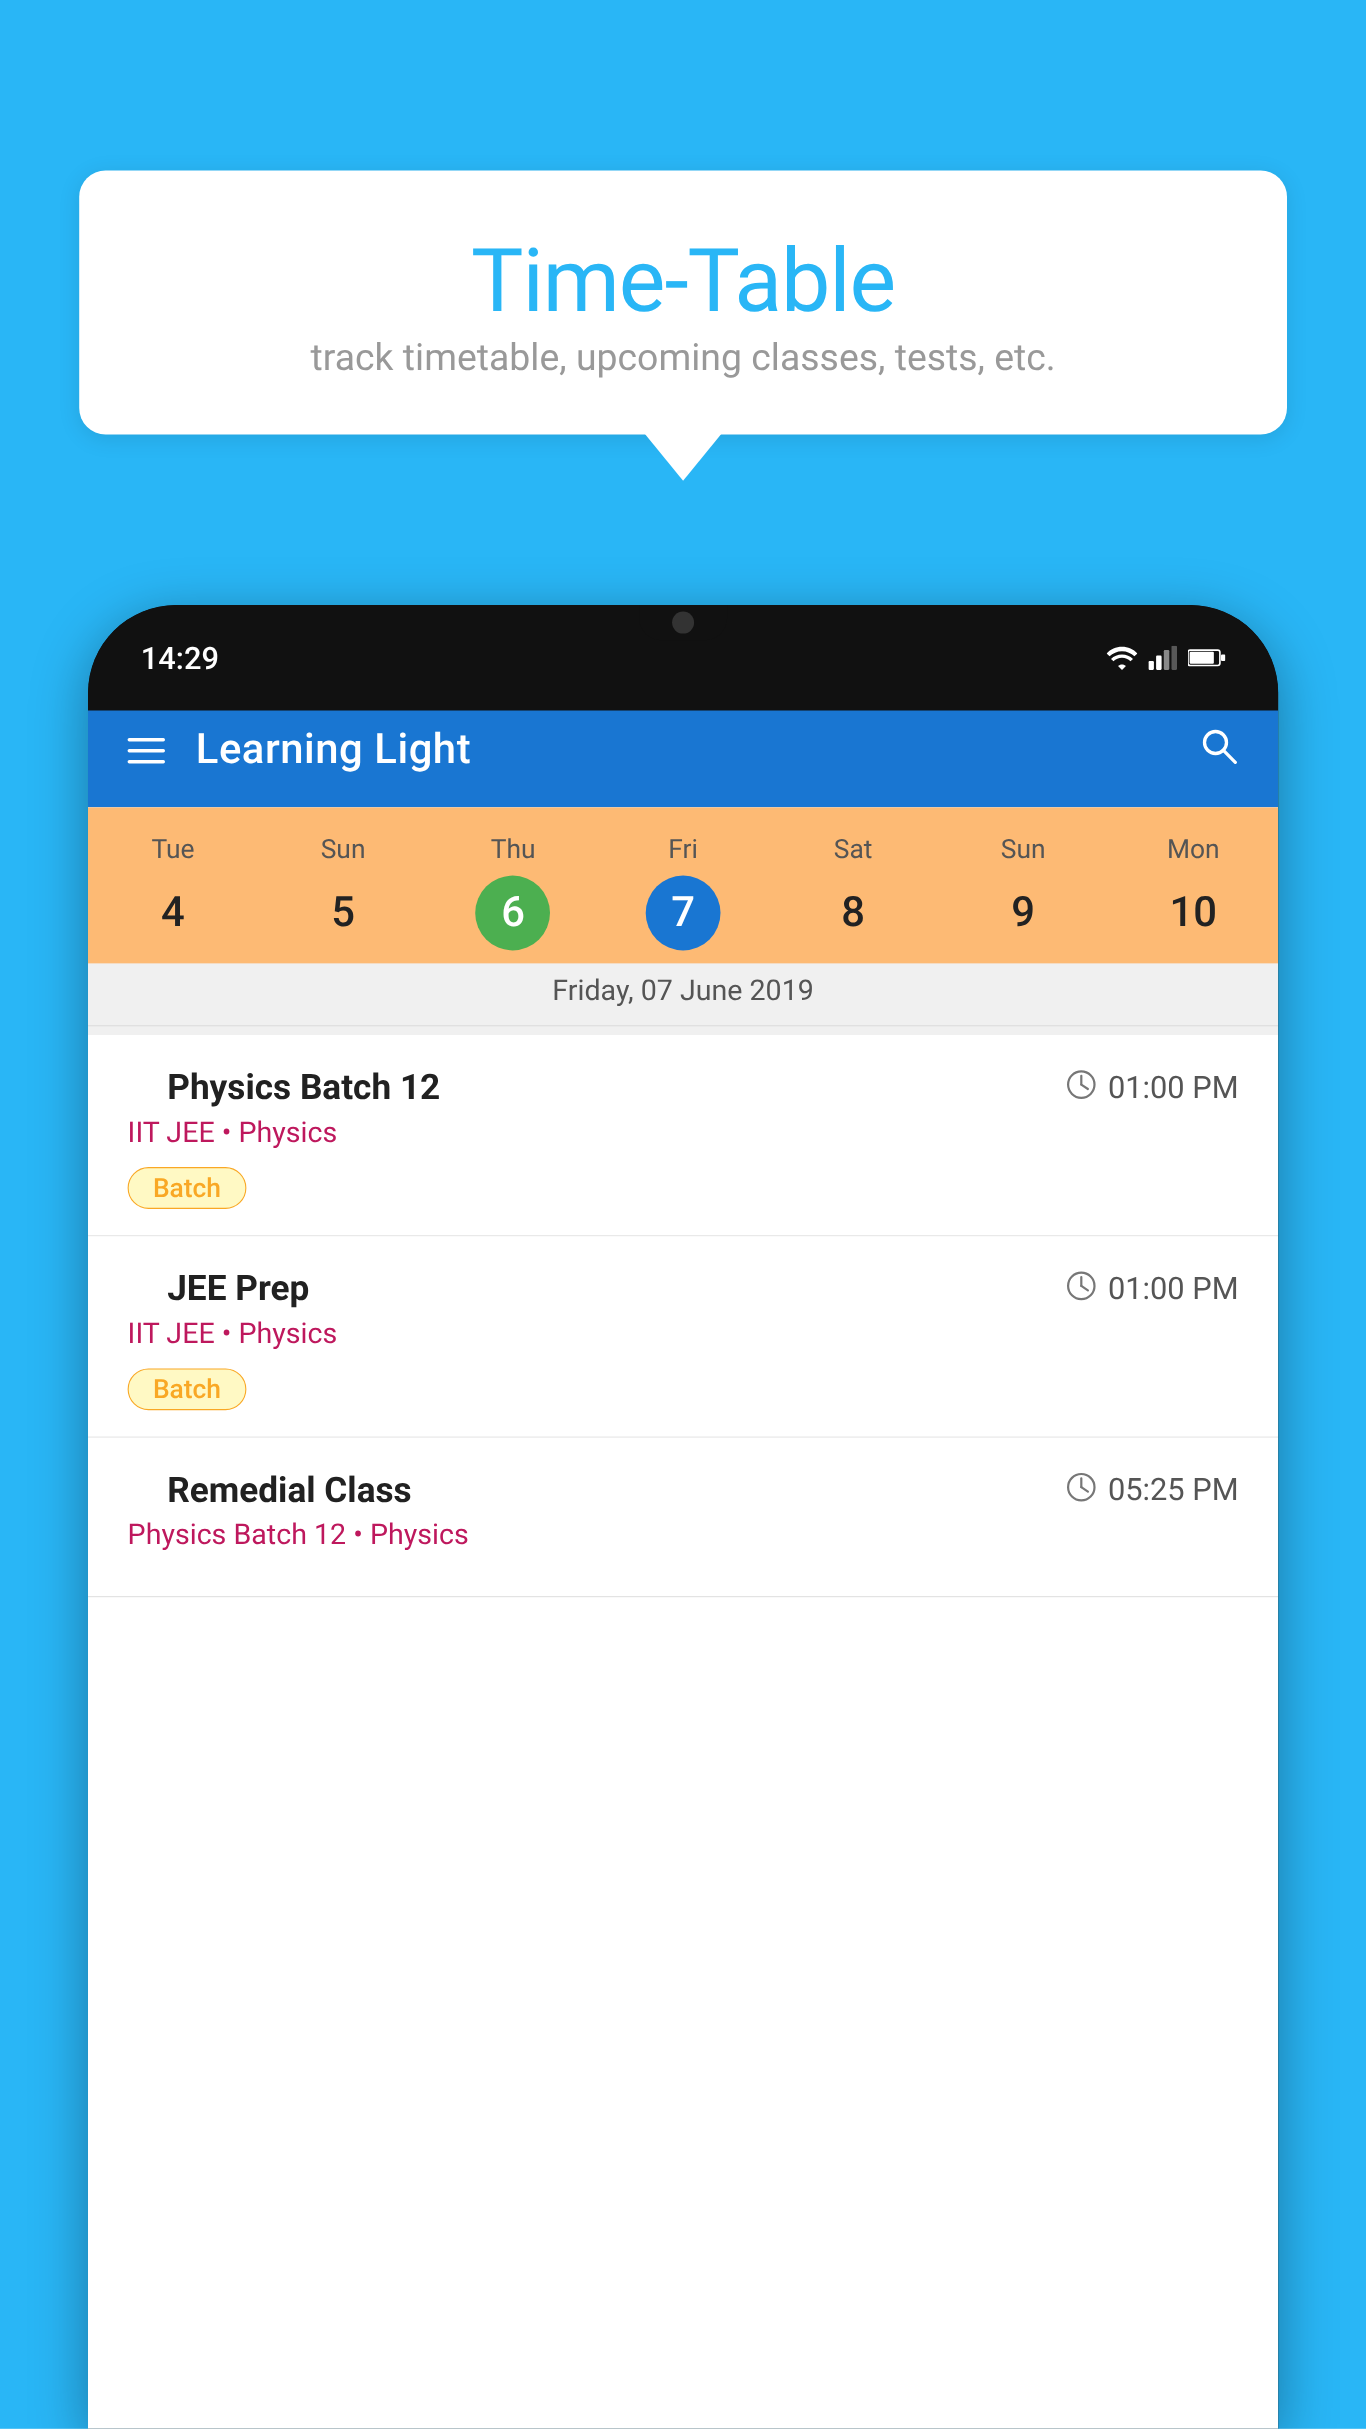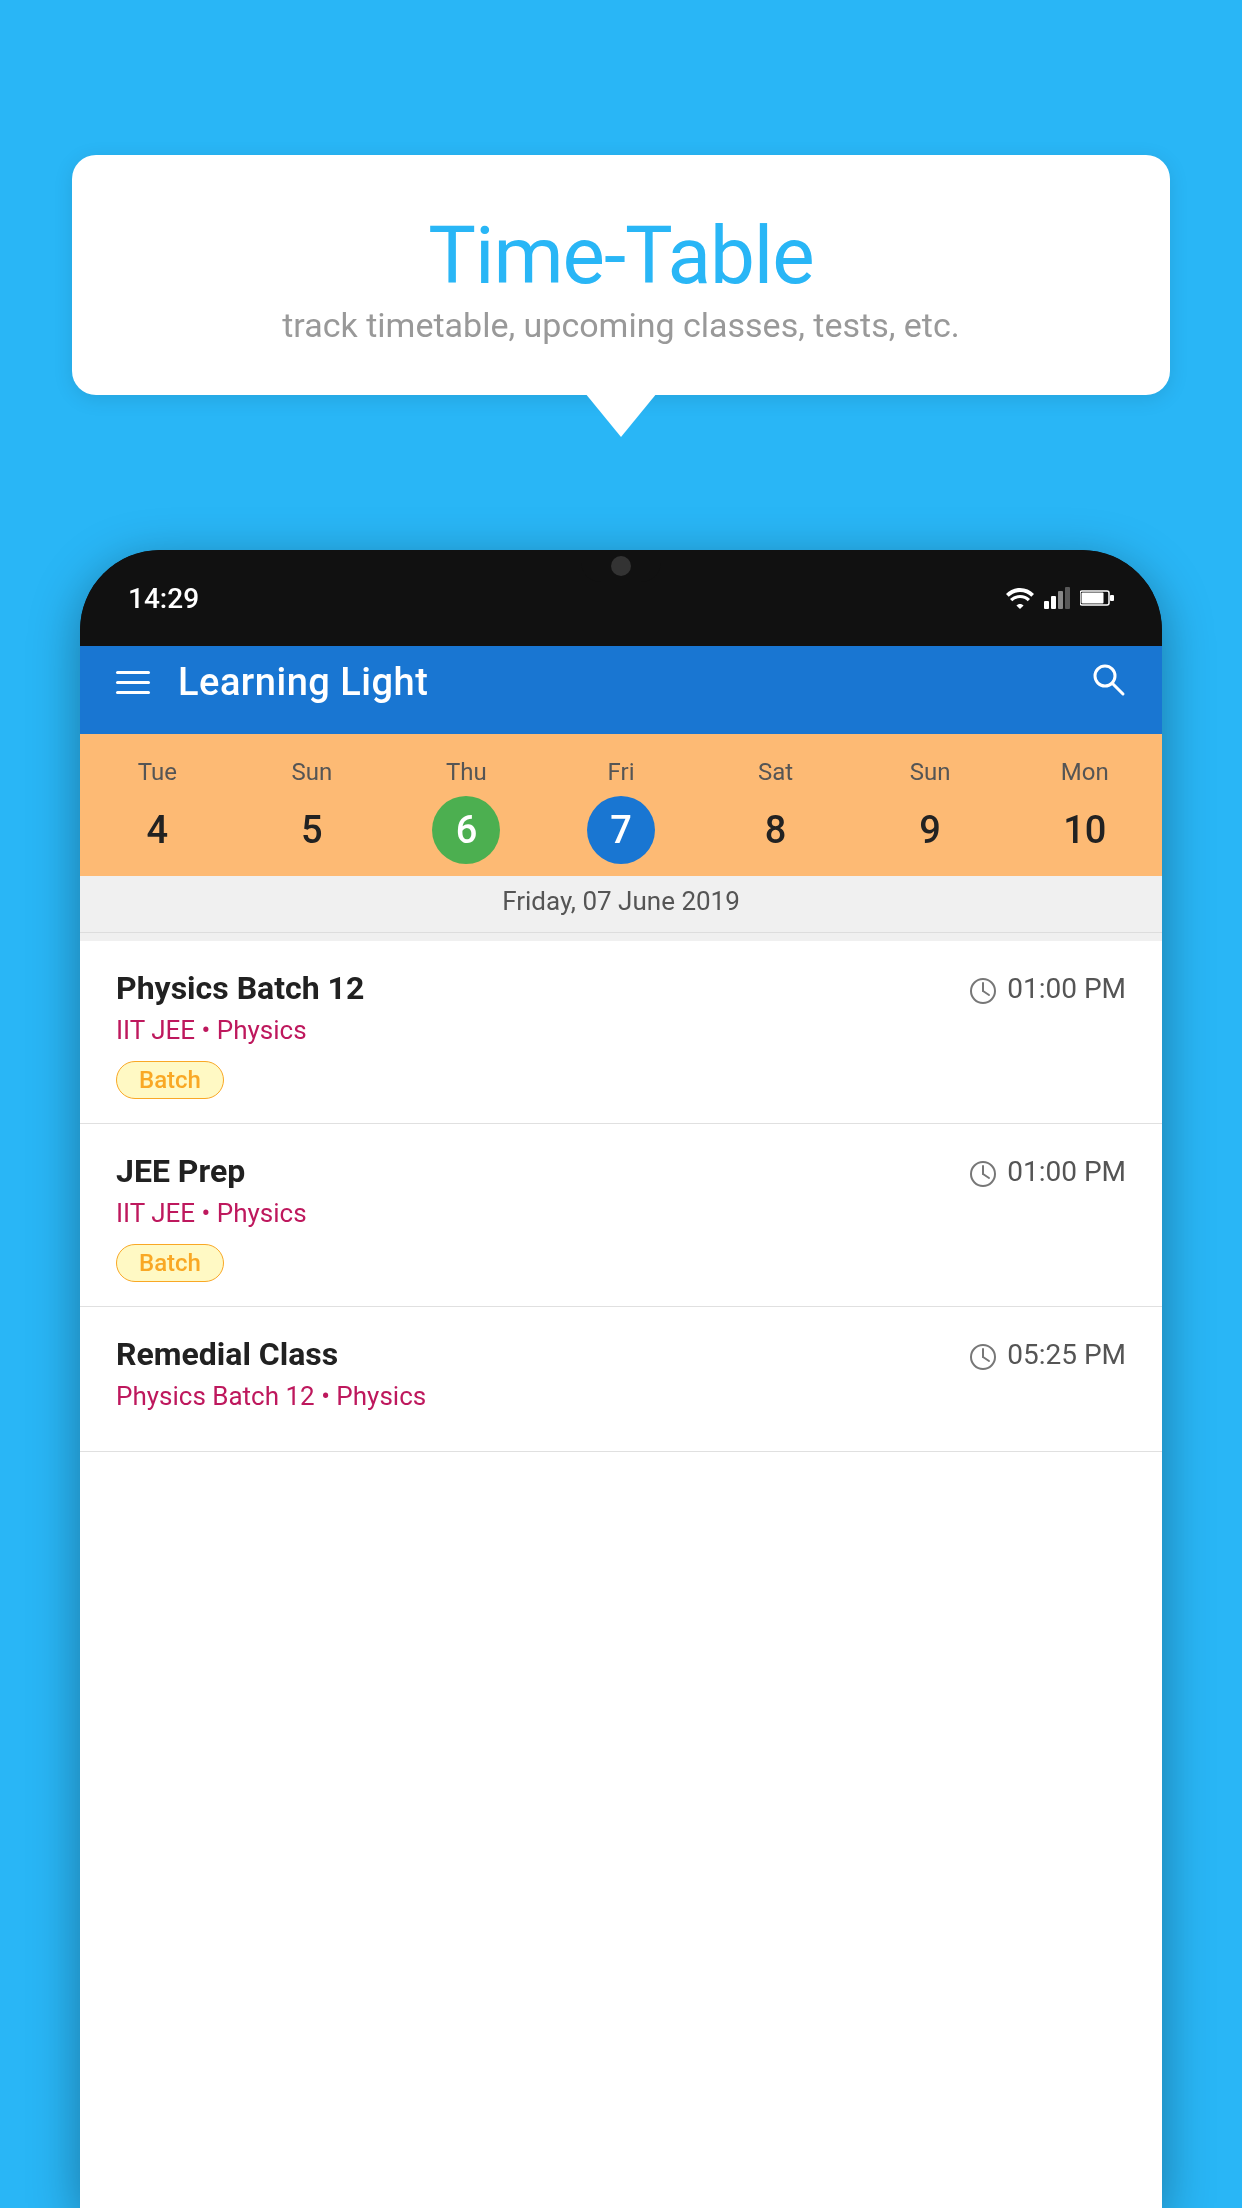--- a/index.html
+++ b/index.html
@@ -223,24 +223,25 @@
     .class-item-header {
       display: flex;
       align-items: center;
       justify-content: space-between;
       margin-bottom: 8px;
     }
     .class-name {
       font-size: 32px;
       font-weight: 700;
       color: #212121;
+      margin-left: 36px;
     }
     .class-time {
       display: flex;
-      align-items: flex-end;
+      align-items: flex-start;
       gap: 10px;
       color: #555;
       font-size: 28px;
     }
     .class-subtitle {
       font-size: 26px;
       color: #be185d;
       margin-bottom: 16px;
     }
     .batch-tag {

